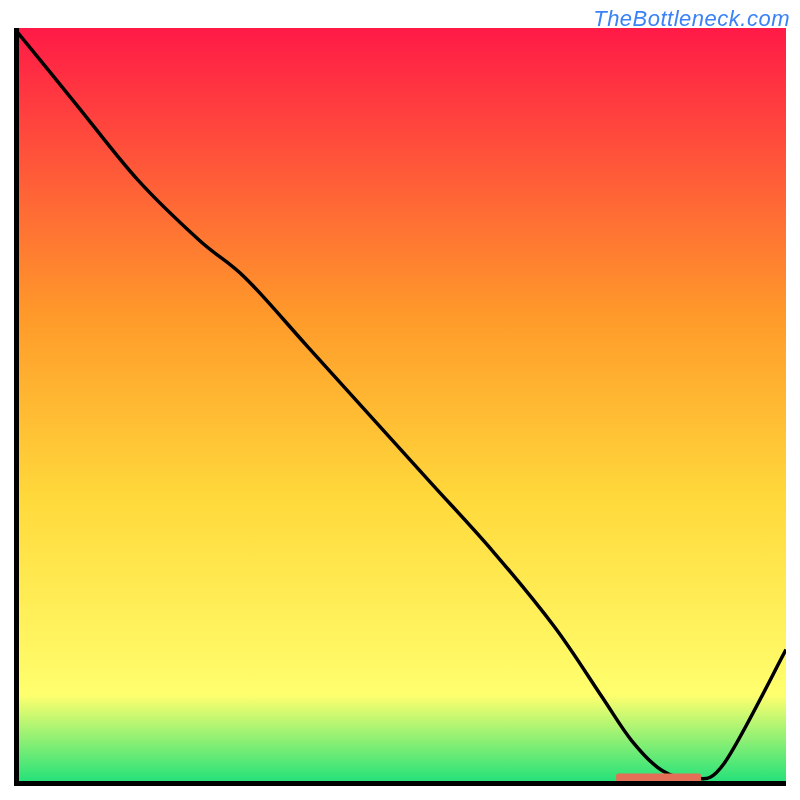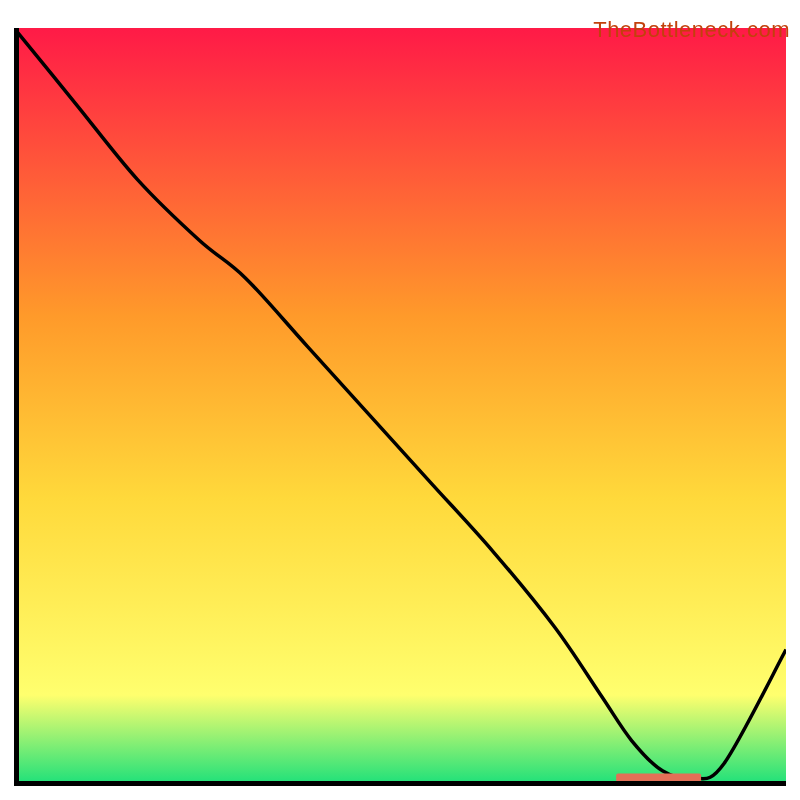--- a/index.html
+++ b/index.html
@@ -11,27 +11,28 @@
     font-family: Arial, Helvetica, sans-serif;
     overflow: hidden;
   }
   .stage {
     position: relative;
     width: 800px;
     height: 800px;
   }
   .watermark {
     position: absolute;
-    top: 17px;
+    top: 6px;
     right: 10px;
-    color: #c2410c;
+    color: #3b82f6;
     font-size: 22px;
     font-weight: 500;
     letter-spacing: 0.5px;
     z-index: 10;
+    font-style: italic;
   }
   .plot {
     position: absolute;
     left: 14px;
     top: 28px;
     width: 772px;
     height: 758px;
   }
   .plot svg {
     display: block;

